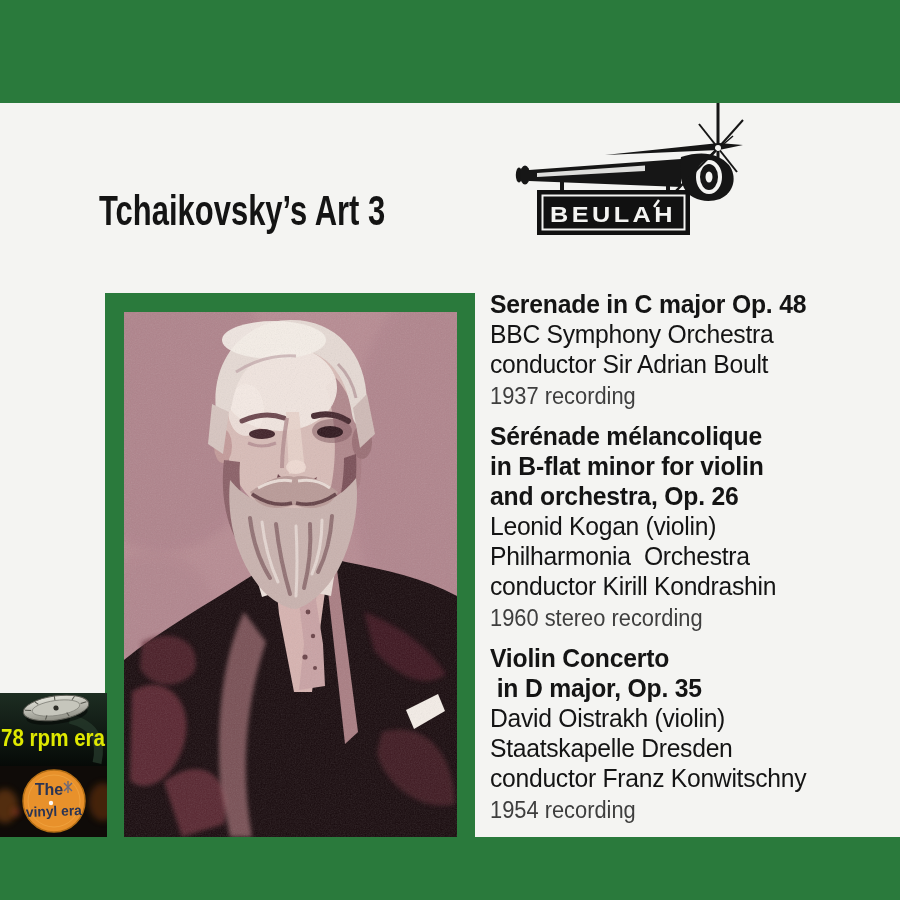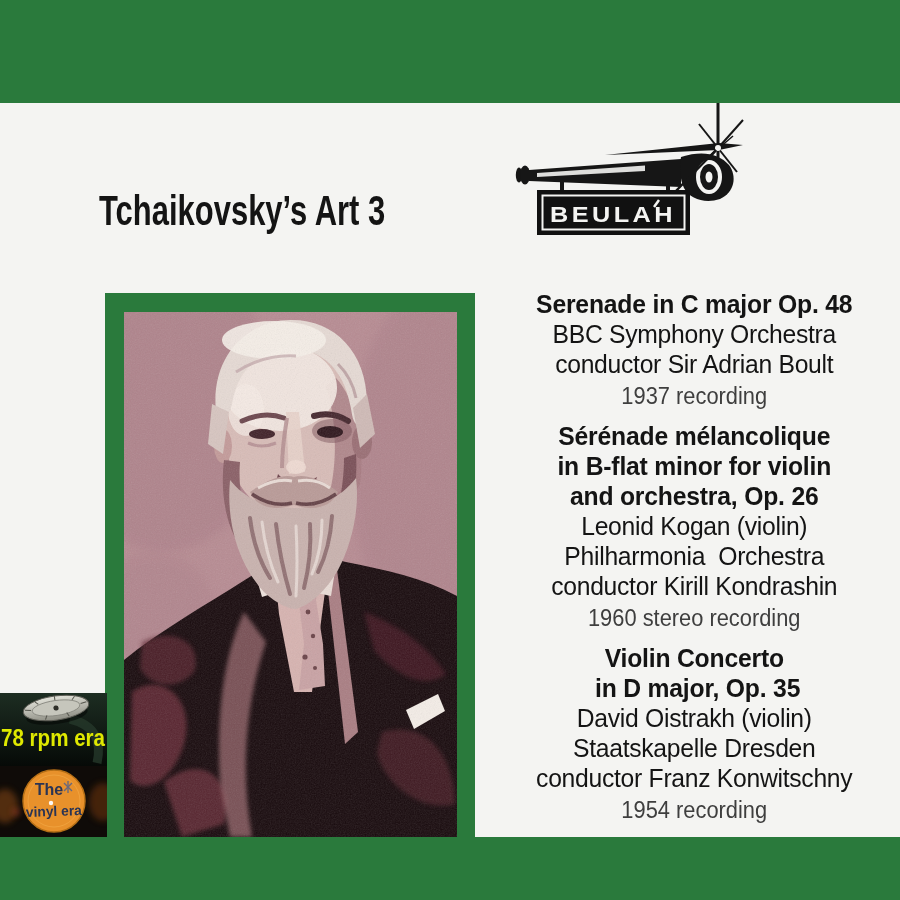--- a/index.html
+++ b/index.html
@@ -1,20 +1,19 @@
 <!DOCTYPE html>
 <html style="--green: #2a7a3c; --bg: #f4f4f2; --ink: #141414; --muted: #3e3e3e; --logo-black: #161616; --badge-yellow: #dfe900; --vinyl-orange: #e8912b; --vinyl-ink: #2a3454; --portrait-bg: #b78b92;"><head>
 <meta charset="utf-8">
 <style>
   html,body{margin:0;padding:0;background:#888;}
   .cover{
     position:relative;width:900px;height:900px;overflow:hidden;
     background:var(--bg,#f4f4f2);
     font-family:"Liberation Sans",sans-serif;
-    text-align:center;
     -webkit-font-smoothing:antialiased;
   }
   .band-top{position:absolute;left:0;top:0;width:900px;height:103px;background:var(--green,#2a7a3c);}
   .band-bottom{position:absolute;left:0;top:837px;width:900px;height:63px;background:var(--green,#2a7a3c);}
   .photo-panel{position:absolute;left:105px;top:293px;width:370px;height:607px;background:var(--green,#2a7a3c);}
   .photo{position:absolute;left:124px;top:312px;width:333px;height:525px;display:block;}
   .title{
     position:absolute;left:99px;top:186px;
     font-size:43px;font-weight:bold;color:var(--ink,#141414);
     transform:scaleX(.72);transform-origin:left top;white-space:pre;letter-spacing:0px;

